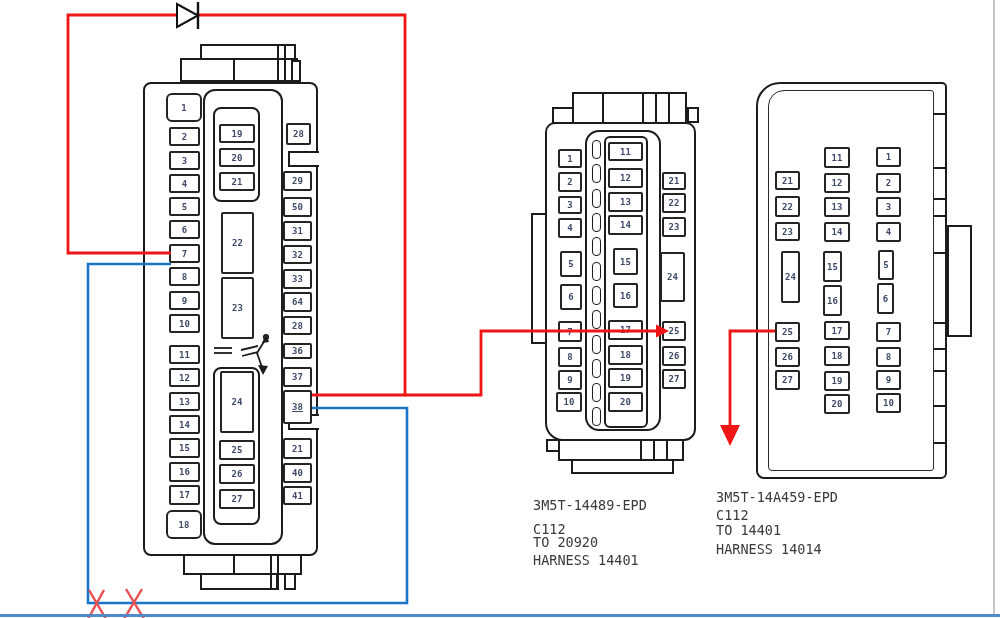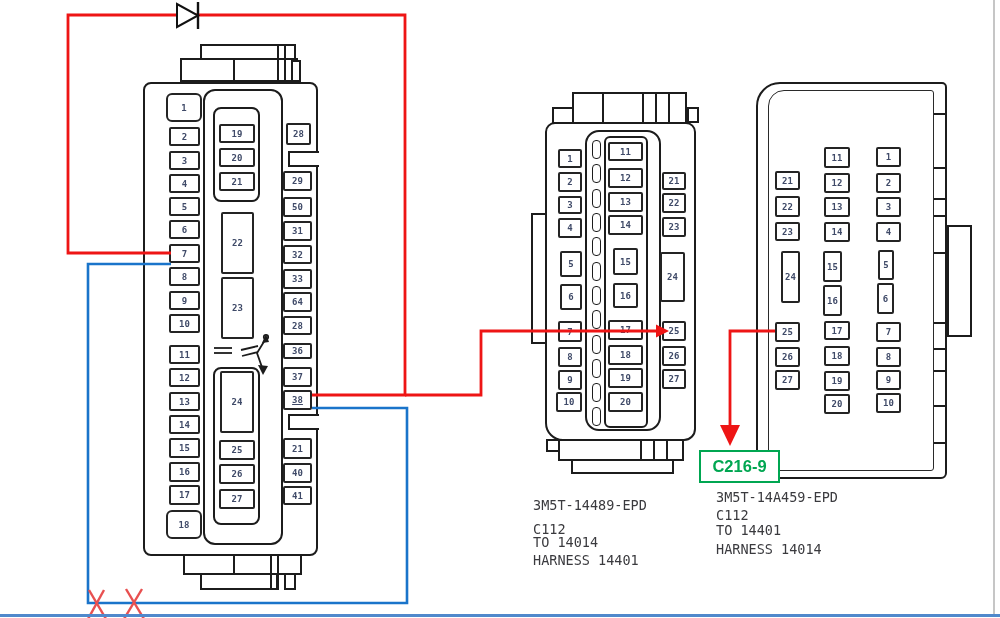--- a/index.html
+++ b/index.html
@@ -68,29 +68,28 @@
   <div class="ln" style="left:640px;top:439px;width:2px;height:20px;"></div>
   <div class="ln" style="left:653px;top:439px;width:2px;height:20px;"></div>
   <div class="ln" style="left:666px;top:439px;width:2px;height:20px;"></div>
 
   <div class="ol" style="left:756px;top:82px;width:191px;height:397px;border-radius:24px 5px 6px 8px;"></div>
   <div class="ol-thin" style="left:768px;top:90px;width:166px;height:381px;border-radius:16px 3px 3px 4px;"></div>
   <div class="ol" style="left:947px;top:225px;width:25px;height:112px;"></div>
 
   <div class="label-line" style="left:533px;top:497px;">3M5T-14489-EPD</div>
   <div class="label-line" style="left:533px;top:521px;">C112</div>
-  <div class="label-line" style="left:533px;top:534px;">TO 14014</div>
+  <div class="label-line" style="left:533px;top:534px;">TO 20920</div>
   <div class="label-line" style="left:533px;top:552px;">HARNESS 14401</div>
 
   <div class="label-line" style="left:716px;top:489px;">3M5T-14A459-EPD</div>
   <div class="label-line" style="left:716px;top:507px;">C112</div>
   <div class="label-line" style="left:716px;top:522px;">TO 14401</div>
   <div class="label-line" style="left:716px;top:541px;">HARNESS 14014</div>
 
-  <div class="callout">C216-9</div>
 
   <svg id="wires" width="1000" height="618" viewBox="0 0 1000 618">
     <g stroke="#1c1c1c" stroke-width="1.8" fill="none">
       <line x1="214" y1="348" x2="232" y2="348"></line>
       <line x1="214" y1="353" x2="232" y2="353"></line>
       <line x1="241" y1="350" x2="258" y2="346"></line>
       <line x1="242" y1="356" x2="258" y2="352"></line>
       <path d="M265,340 L257,353 L263,370"></path>
       <circle cx="266" cy="337" r="2.2"></circle>
       <path d="M262,343 L266,334 L269,342" fill="#1c1c1c" stroke="none"></path>
@@ -142,21 +141,21 @@
     <div class="pin" style="left: 286px; top: 123px; width: 25px; height: 22px;">28</div>
     <div class="pin" style="left: 283px; top: 171px; width: 29px; height: 20px;">29</div>
     <div class="pin" style="left: 283px; top: 197px; width: 29px; height: 20px;">50</div>
     <div class="pin" style="left: 283px; top: 221px; width: 29px; height: 20px;">31</div>
     <div class="pin" style="left: 283px; top: 245px; width: 29px; height: 19px;">32</div>
     <div class="pin" style="left: 283px; top: 269px; width: 29px; height: 20px;">33</div>
     <div class="pin" style="left: 283px; top: 292px; width: 29px; height: 20px;">64</div>
     <div class="pin" style="left: 283px; top: 316px; width: 29px; height: 19px;">28</div>
     <div class="pin" style="left: 283px; top: 343px; width: 29px; height: 16px;">36</div>
     <div class="pin" style="left: 283px; top: 367px; width: 29px; height: 20px;">37</div>
-    <div class="pin" style="left: 283px; top: 390px; width: 29px; height: 20px; text-decoration: underline;">38</div>
+    <div class="pin" style="left: 283px; top: 390px; width: 29px; height: 34px; text-decoration: underline;">38</div>
     <div class="pin" style="left: 283px; top: 438px; width: 29px; height: 21px;">21</div>
     <div class="pin" style="left: 283px; top: 463px; width: 29px; height: 20px;">40</div>
     <div class="pin" style="left: 283px; top: 486px; width: 29px; height: 19px;">41</div>
     <div class="pin" style="left: 558px; top: 149px; width: 24px; height: 19px;">1</div>
     <div class="pin" style="left: 558px; top: 172px; width: 24px; height: 20px;">2</div>
     <div class="pin" style="left: 558px; top: 196px; width: 24px; height: 18px;">3</div>
     <div class="pin" style="left: 558px; top: 218px; width: 24px; height: 20px;">4</div>
     <div class="pin" style="left: 560px; top: 251px; width: 22px; height: 26px;">5</div>
     <div class="pin" style="left: 560px; top: 284px; width: 22px; height: 26px;">6</div>
     <div class="pin" style="left: 558px; top: 321px; width: 24px; height: 21px;">7</div>

